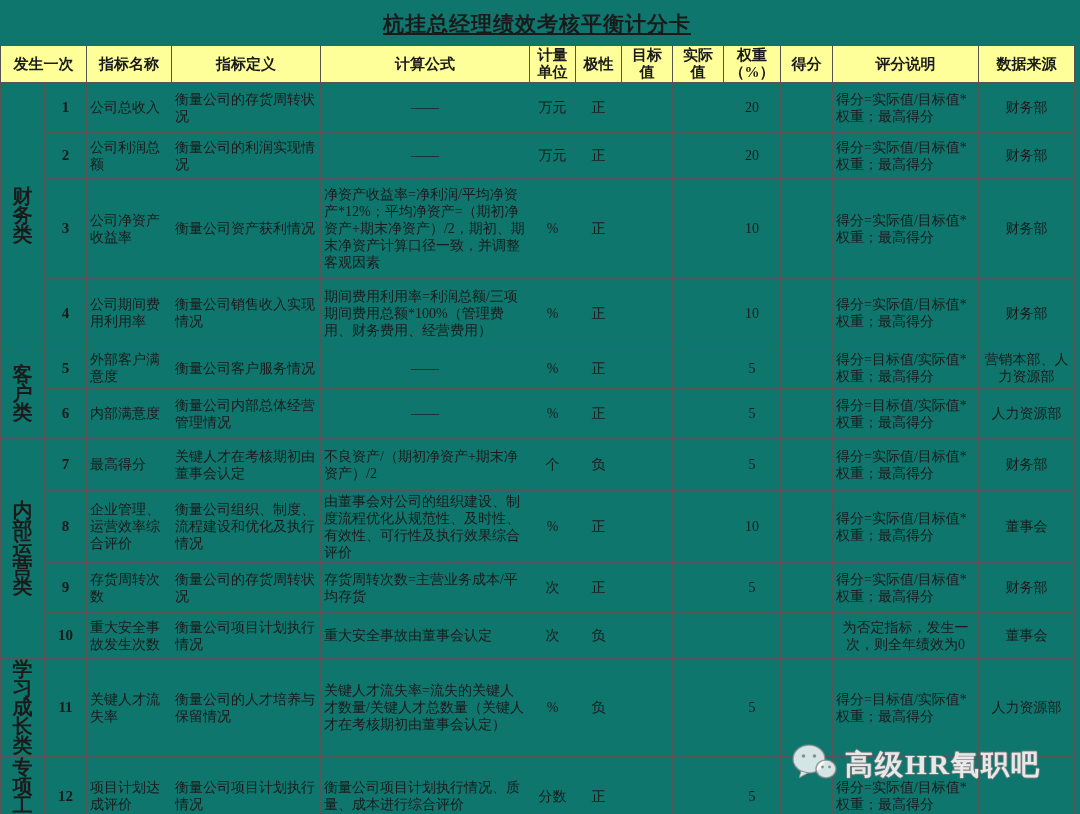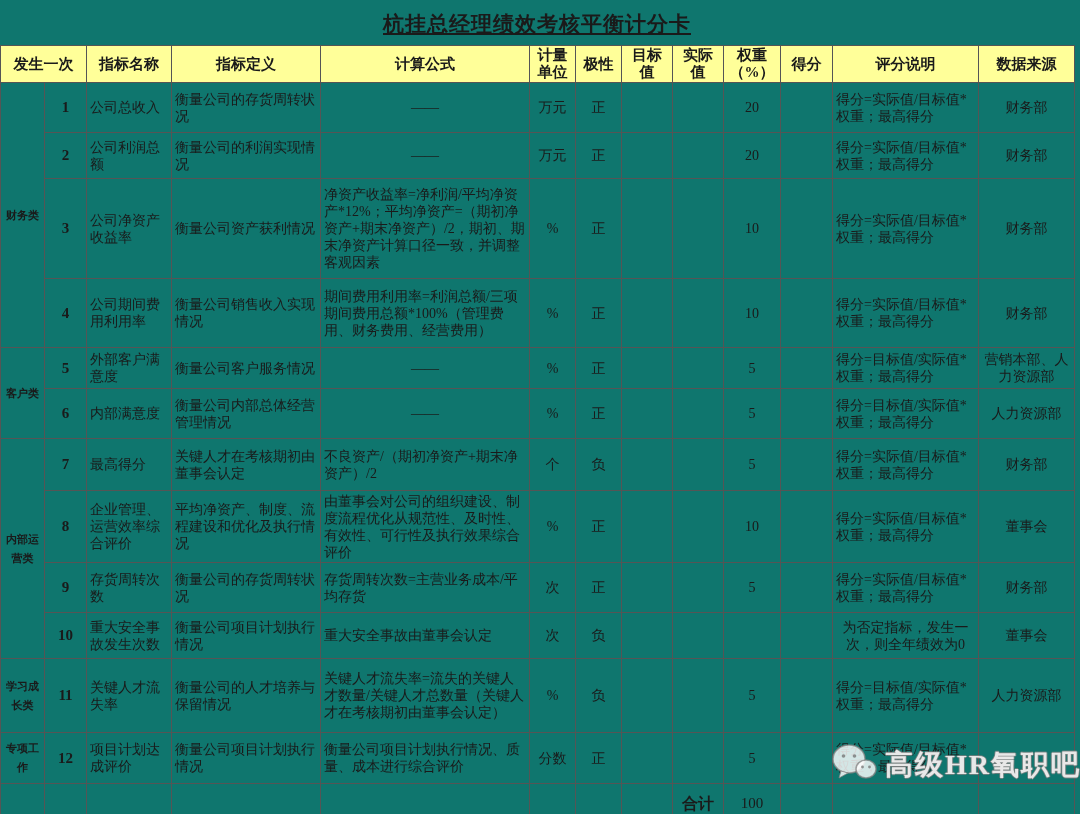--- a/index.html
+++ b/index.html
@@ -42,21 +42,21 @@
     background:#FFFF99;
     font-weight:bold;
     text-align:center;
     font-size:15px;
     height:35px;
     line-height:17px;
     padding:0 1px;
   }
   td.dim{
     font-weight:bold;
-    font-size:11px;
+    font-size:20px;
     text-align:center;
     padding:0 6px;
     line-height:19px;
   }
   td.num{
     text-align:center;
     font-weight:bold;
     font-size:15px;
   }
   td.center{text-align:center;}
@@ -69,21 +69,21 @@
     padding-top:4px;
   }
   td.footer-total{
     text-align:center;
     font-size:15px;
     vertical-align:top;
     padding-top:5px;
   }
   .watermark{
     position:absolute;
-    left:831px;
+    left:791px;
     top:742px;
     display:flex;
     align-items:center;
     gap:8px;
     pointer-events:none;
   }
   .wm-icon{display:inline-block;}
   .wm-text{
     font-size:28px;
     font-weight:bold;
@@ -234,21 +234,21 @@
           <td class="center"></td>
           <td class="center"></td>
           <td class="center">5</td>
           <td class="center"></td>
           <td class="left">得分=实际值/目标值*权重；最高得分</td>
           <td class="center">财务部</td>
         </tr>
         <tr style="height: 72px;">
           <td class="num">8</td>
           <td class="left">企业管理、运营效率综合评价</td>
-          <td class="left">平均净资产、制度、流程建设和优化及执行情况</td>
+          <td class="left">衡量公司组织、制度、流程建设和优化及执行情况</td>
           <td class="left">由董事会对公司的组织建设、制度流程优化从规范性、及时性、有效性、可行性及执行效果综合评价</td>
           <td class="center">%</td>
           <td class="center">正</td>
           <td class="center"></td>
           <td class="center"></td>
           <td class="center">10</td>
           <td class="center"></td>
           <td class="left">得分=实际值/目标值*权重；最高得分</td>
           <td class="center">董事会</td>
         </tr>

